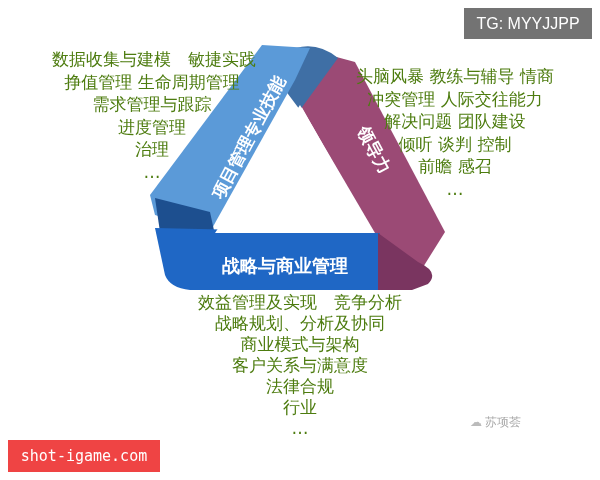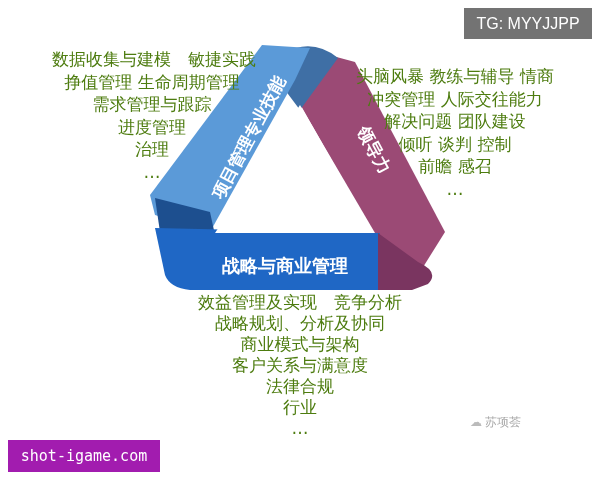--- a/index.html
+++ b/index.html
@@ -5,21 +5,21 @@
   html, body { margin:0; padding:0; }
   body { width:600px; height:480px; background:#ffffff; position:relative; overflow:hidden;
          font-family:"DejaVu Sans", sans-serif; color:#333; }
   .textblock { position:absolute; text-align:center; font-size:17px; line-height:22.5px; color:#4d7c0f; }
   .textblock div { white-space:nowrap; }
   #left-block { left:52px; top:48px; width:200px; }
   #right-block { left:355px; top:65px; width:200px; }
   #bottom-block { left:195px; top:292px; width:210px; line-height:21px; }
   .tg { position:absolute; left:464px; top:8px; width:128px; height:31px; background:#737373;
         color:#fff; font-family:"Liberation Sans", sans-serif; font-size:16px; line-height:31px; text-align:center; }
-  .site { position:absolute; left:8px; top:440px; width:152px; height:32px; background:#a21caf;
+  .site { position:absolute; left:8px; top:440px; width:152px; height:32px; background:#ef4444;
         color:#fff; font-family:"DejaVu Sans Mono", monospace; font-size:15px; line-height:32px; text-align:center; }
   .wm { position:absolute; left:470px; top:414px; font-size:12px; color:#aaa; }
   .wm span.ic { font-size:12px; color:#bbb; margin-right:3px; }
   svg { position:absolute; left:0; top:0; }
   .band-label { font-family:"DejaVu Sans", sans-serif; font-weight:bold; fill:#ffffff; }
 </style>
 </head>
 <body>
 
 <svg width="600" height="480" viewBox="0 0 600 480">

